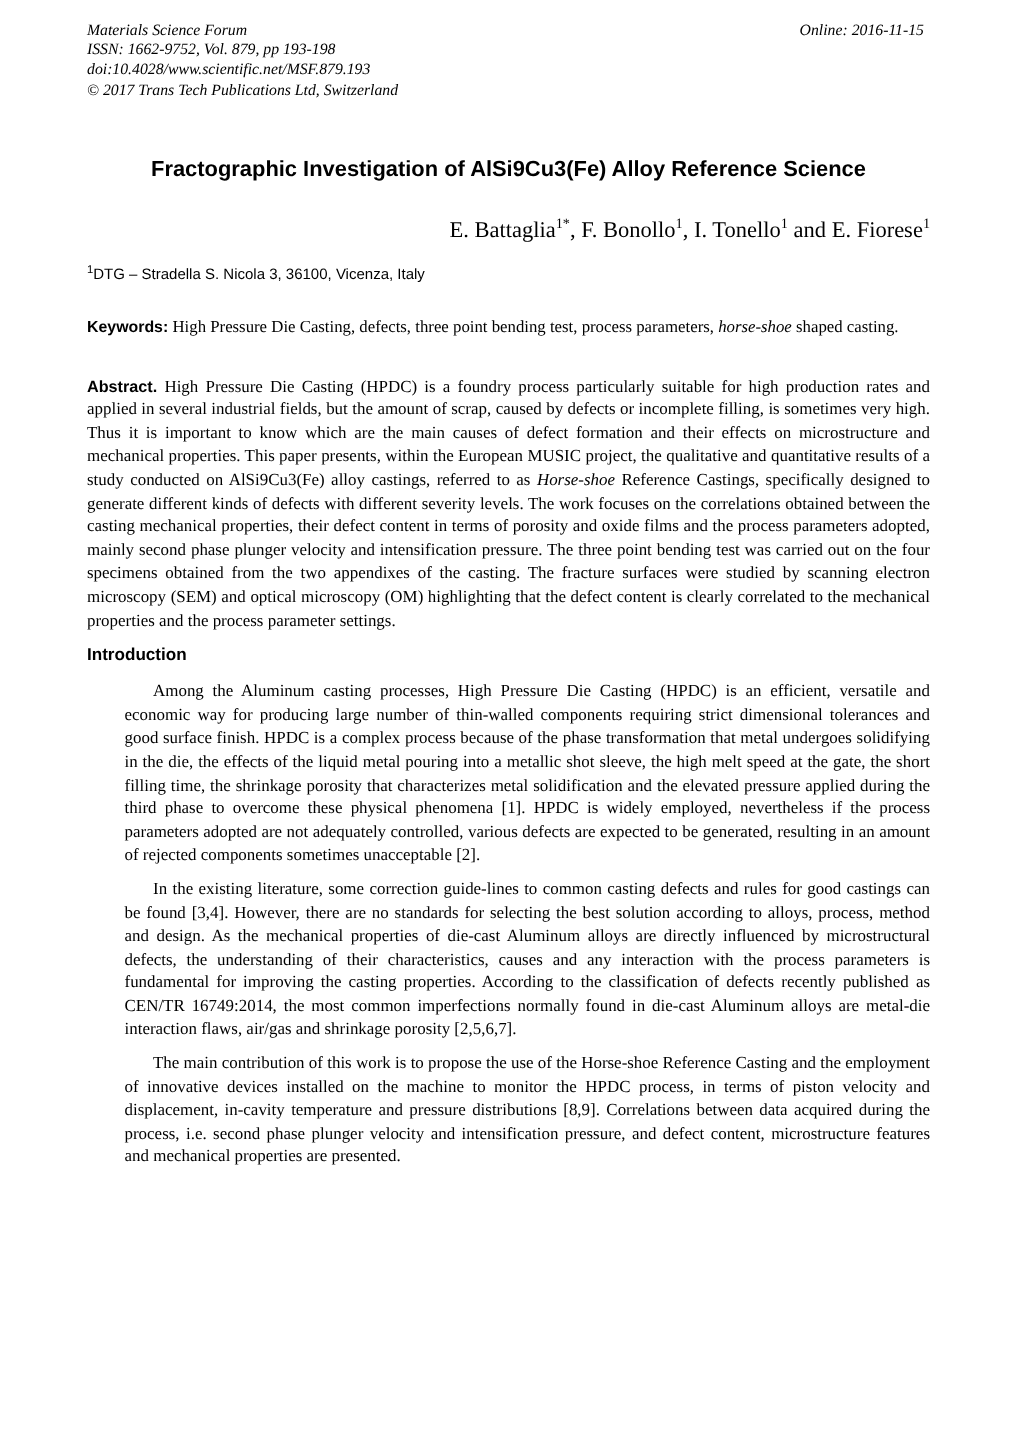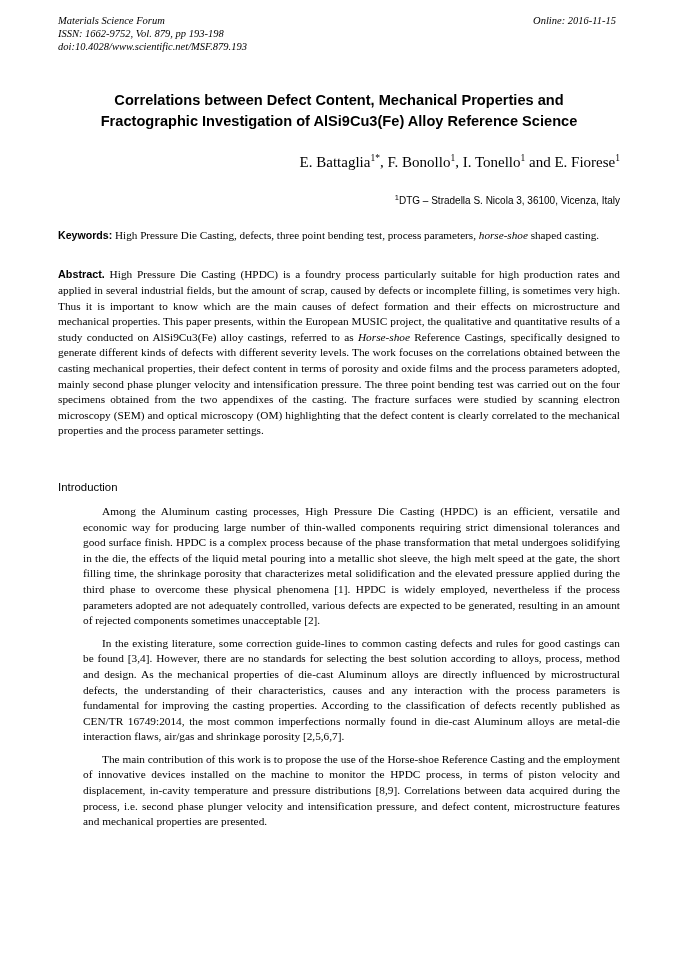--- a/index.html
+++ b/index.html
@@ -61,22 +61,22 @@
     margin-top: 16px;
     text-align: right;
     font-size: 15px;
     line-height: 20px;
   }
   .authors sup {
     font-size: 9.5px;
     vertical-align: super;
   }
   .affiliation {
-    margin-top: 19px;
-    text-align: right;
+    margin-top: 9px;
+    text-align: left;
     font-family: "Liberation Sans", sans-serif;
     font-size: 10px;
     line-height: 14px;
   }
   .affiliation sup {
     font-size: 7.5px;
     vertical-align: super;
   }
 
   
@@ -106,23 +106,23 @@
     font-family: "Liberation Sans", sans-serif;
     font-weight: bold;
     font-size: 10.8px;
   }
   .abstract .it {
     font-style: italic;
   }
 
   
   .section-heading {
-    margin-top: 42px;
+    margin-top: 9px;
     font-family: "Liberation Sans", sans-serif;
-    font-weight: normal;
+    font-weight: bold;
     font-size: 11.4px;
   }
   .body-par {
     margin-top: 7px;
     font-size: 11.3px;
     line-height: 15.6px;
     text-align: justify;
     text-indent: 19px;
     margin-left: 25px;
   }
@@ -134,26 +134,26 @@
 <body>
 
 <div class="page">
   <div class="content">
 
     <div class="header">
       <div class="header-left">
         <div class="header-line">Materials Science Forum</div>
         <div class="header-line">ISSN: 1662-9752, Vol. 879, pp 193-198</div>
         <div class="header-line">doi:10.4028/www.scientific.net/MSF.879.193</div>
+        <div class="header-line">© 2017 Trans Tech Publications Ltd, Switzerland</div>
       </div>
       <div class="header-right">Online: 2016-11-15</div>
     </div>
 
     <div class="title">
-      <div>Correlations between Defect Content, Mechanical Properties and</div>
       <div>Fractographic Investigation of AlSi9Cu3(Fe) Alloy Reference Science</div>
     </div>
 
     <div class="authors">
       <span>E. Battaglia</span><sup>1*</sup><span>, </span><span>F. Bonollo</span><sup>1</sup><span>, </span><span>I. Tonello</span><sup>1</sup><span> and </span><span>E. Fiorese</span><sup>1</sup>
     </div>
 
     <div class="affiliation">
       <sup>1</sup><span>DTG – Stradella S. Nicola 3, 36100, Vicenza, Italy</span>
     </div>

